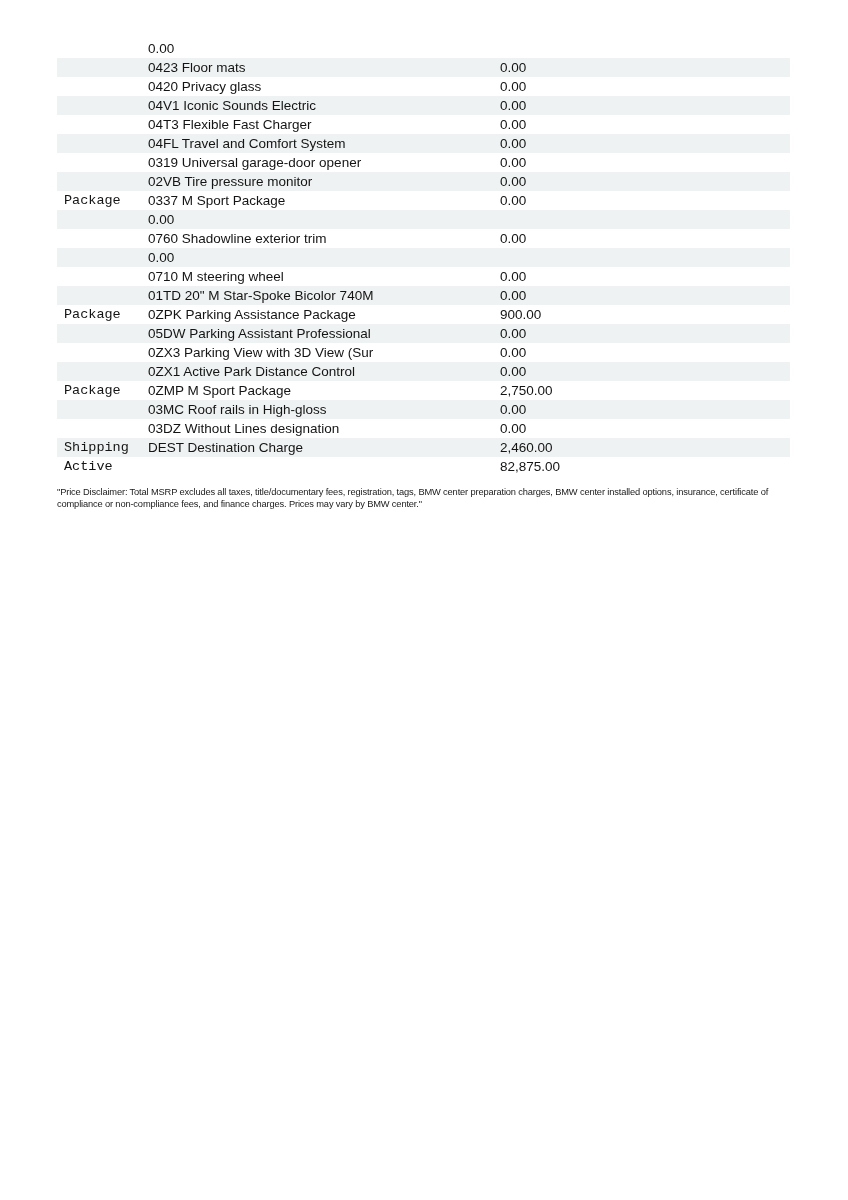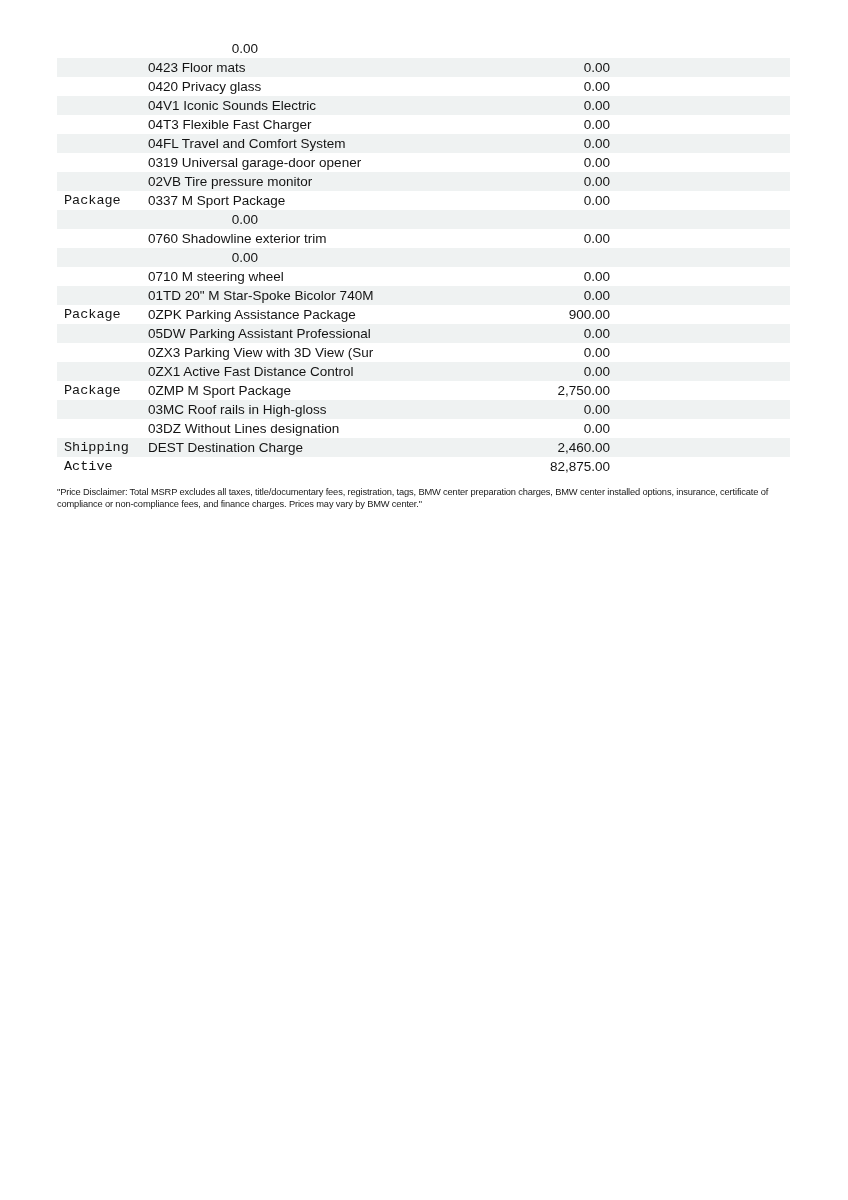--- a/index.html
+++ b/index.html
@@ -46,21 +46,21 @@
     font-family: Liberation Mono, monospace;
   }
   .cell-desc {
     flex: 1 1 auto;
     white-space: nowrap;
     overflow: hidden;
   }
   .cell-price {
     flex: 0 0 110px;
     width: 110px;
-    text-align: right;
+    text-align: left;
     white-space: nowrap;
   }
   .disclaimer {
     margin-top: 11px;
     padding-left: 0;
     width: 725px;
     font-size: 9.3px;
     line-height: 11.5px;
     color: #1a1a1a;
     letter-spacing: -0.15px;
@@ -148,21 +148,21 @@
         <span class="cell-desc">05DW Parking Assistant Professional</span>
         <span class="cell-price">0.00</span>
       </div>
       <div class="row">
         <span class="cell-cat"></span>
         <span class="cell-desc">0ZX3 Parking View with 3D View (Sur</span>
         <span class="cell-price">0.00</span>
       </div>
       <div class="row alt">
         <span class="cell-cat"></span>
-        <span class="cell-desc">0ZX1 Active Fast Distance Control</span>
+        <span class="cell-desc">0ZX1 Active Park Distance Control</span>
         <span class="cell-price">0.00</span>
       </div>
       <div class="row">
         <span class="cell-cat">Package</span>
         <span class="cell-desc">0ZMP M Sport Package</span>
         <span class="cell-price">2,750.00</span>
       </div>
       <div class="row alt">
         <span class="cell-cat"></span>
         <span class="cell-desc">03MC Roof rails in High-gloss</span>

